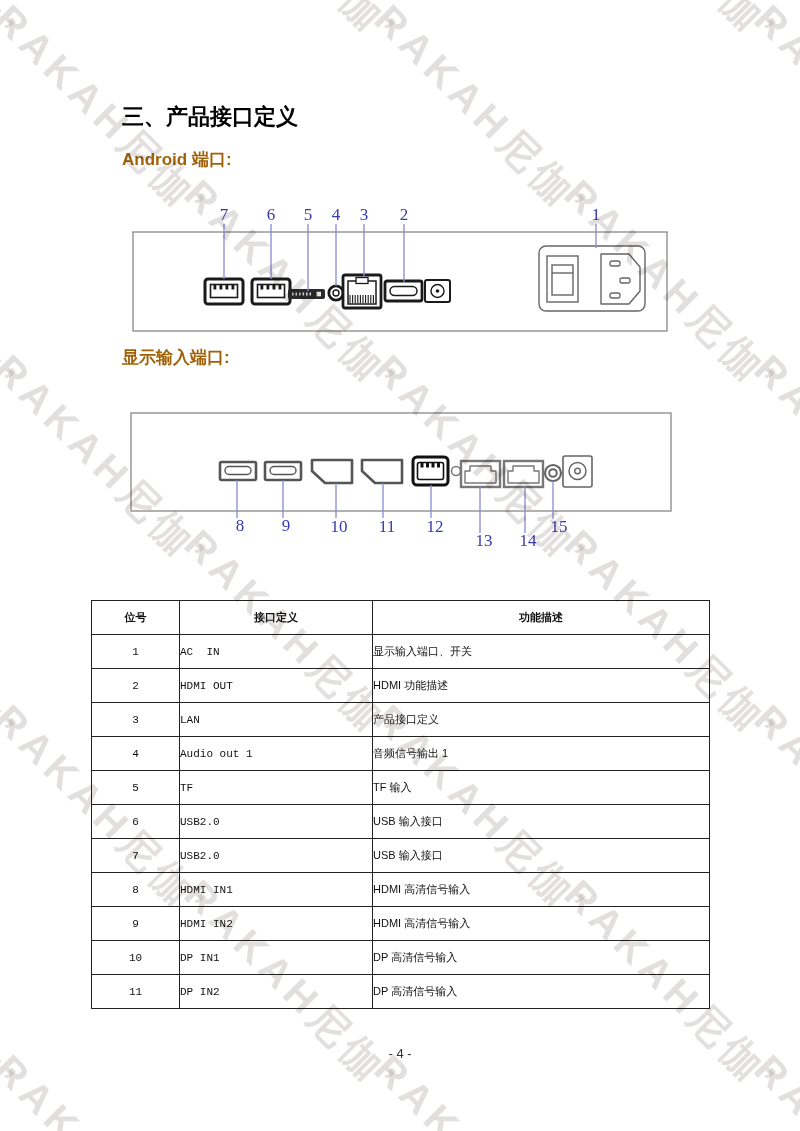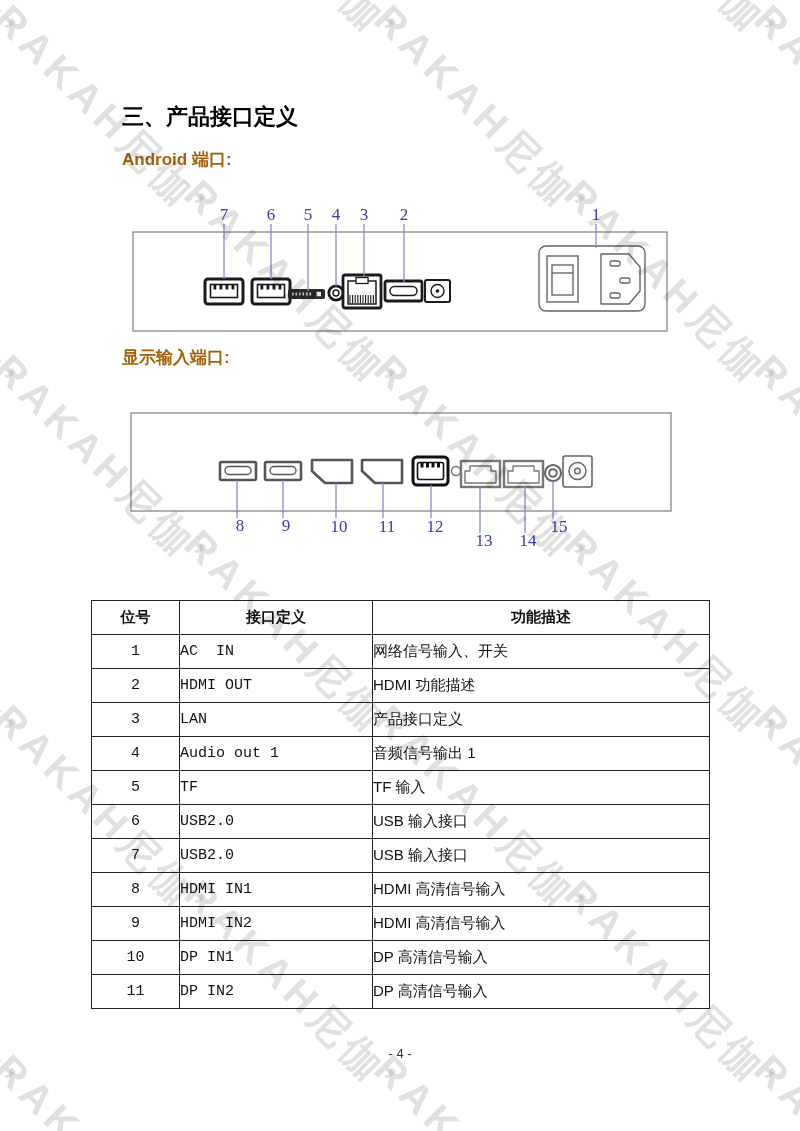--- a/index.html
+++ b/index.html
@@ -16,21 +16,21 @@
   .sub-label.display{top:346px;}
 
   
   .diag{position:absolute;left:90px;}
   .diag.d1{top:198px;}
   .diag.d2{top:400px;}
   .num{font-family:"Liberation Serif","DejaVu Serif",serif;font-size:17px;}
 
   
   table.ports{position:absolute;left:91px;top:600px;width:618px;border-collapse:collapse;
-              table-layout:fixed;font-size:15px;color:#111;}
+              table-layout:fixed;font-size:11px;color:#111;}
   table.ports col.c1{width:88px;} table.ports col.c2{width:193px;} table.ports col.c3{width:337px;}
   table.ports th,table.ports td{border:1px solid #222;height:33px;padding:0;vertical-align:middle;}
   table.ports th{font-weight:700;text-align:center;}
   td.c-no{text-align:center;font-family:"Liberation Mono","DejaVu Sans Mono",monospace;}
   td.c-port{text-align:left;padding-left:14px;font-family:"Liberation Mono","DejaVu Sans Mono",monospace;white-space:pre;}
   td.c-desc{text-align:left;padding-left:8px;}
 
   
   .footer{position:absolute;top:1046px;left:0;width:800px;text-align:center;font-size:13px;color:#333;}
 
@@ -198,21 +198,21 @@
       <tr>
         <th>位号</th>
         <th>接口定义</th>
         <th>功能描述</th>
       </tr>
     </thead>
     <tbody>
         <tr>
         <td class="c-no">1</td>
         <td class="c-port">AC  IN</td>
-        <td class="c-desc">网络信号输入、开关</td>
+        <td class="c-desc">显示输入端口、开关</td>
       </tr>
         <tr>
         <td class="c-no">2</td>
         <td class="c-port">HDMI OUT</td>
         <td class="c-desc">HDMI 功能描述</td>
       </tr>
         <tr>
         <td class="c-no">3</td>
         <td class="c-port">LAN</td>
         <td class="c-desc">产品接口定义</td>

